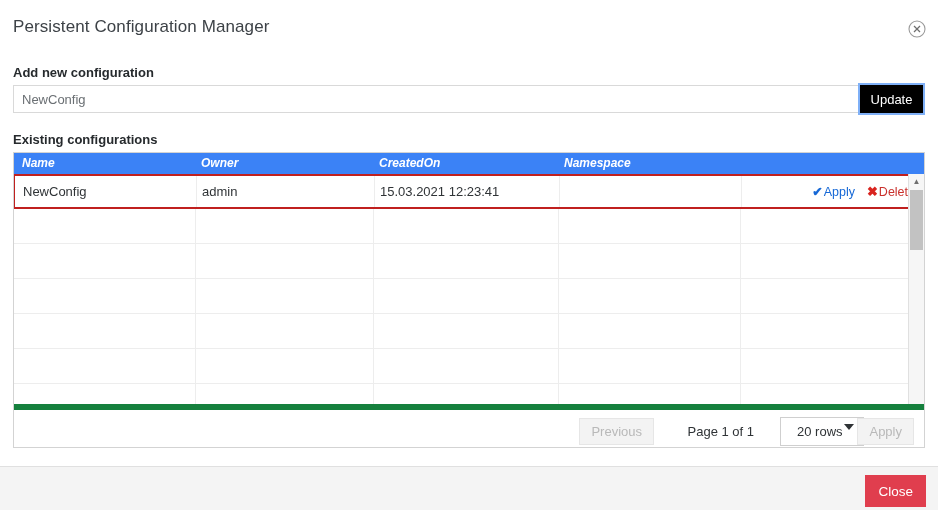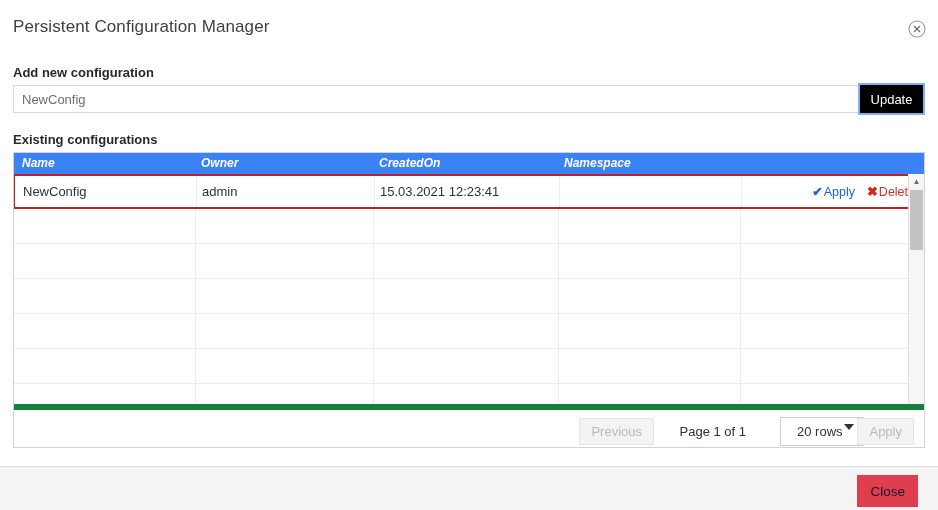--- a/index.html
+++ b/index.html
@@ -182,21 +182,21 @@
     border: 1px solid #e6e6e6;
     color: #b9b9b9;
     font-family: "Liberation Sans", sans-serif;
     font-size: 13px;
     padding: 0 11px;
     cursor: default;
   }
   .pg-prev { right: 270px; }
   .pg-next { right: 10px; }
   .pg-label {
-    position: absolute; top: 14px; right: 178px;
+    position: absolute; top: 14px; right: 170px;
     font-size: 13px; color: #2f3336; white-space: nowrap;
   }
   .pg-select {
     position: absolute; top: 7px; right: 60px;
     width: 84px; height: 29px;
     border: 1px solid #cfcfcf;
     background: #fff;
     font-family: "Liberation Sans", sans-serif;
     font-size: 13px; color: #2f3336;
     padding: 0 16px;
@@ -213,25 +213,25 @@
   }
 
   
   .modal-footer {
     position: absolute; left: 0; bottom: 0;
     width: 938px; height: 44px;
     background: #f4f4f4;
     border-top: 1px solid #e0e0e0;
   }
   .close-btn {
-    position: absolute; right: 20px; top: 8px;
+    position: absolute; right: 12px; top: 8px;
     height: 32px;
     background: #e03e4e;
     border: none;
-    color: #0f172a;
+    color: #ffffff;
     font-family: "Liberation Sans", sans-serif;
     font-size: 13.5px;
     padding: 0 13px;
     cursor: pointer;
   }
 </style>
 </head>
 <body>
 
 <div class="modal">

